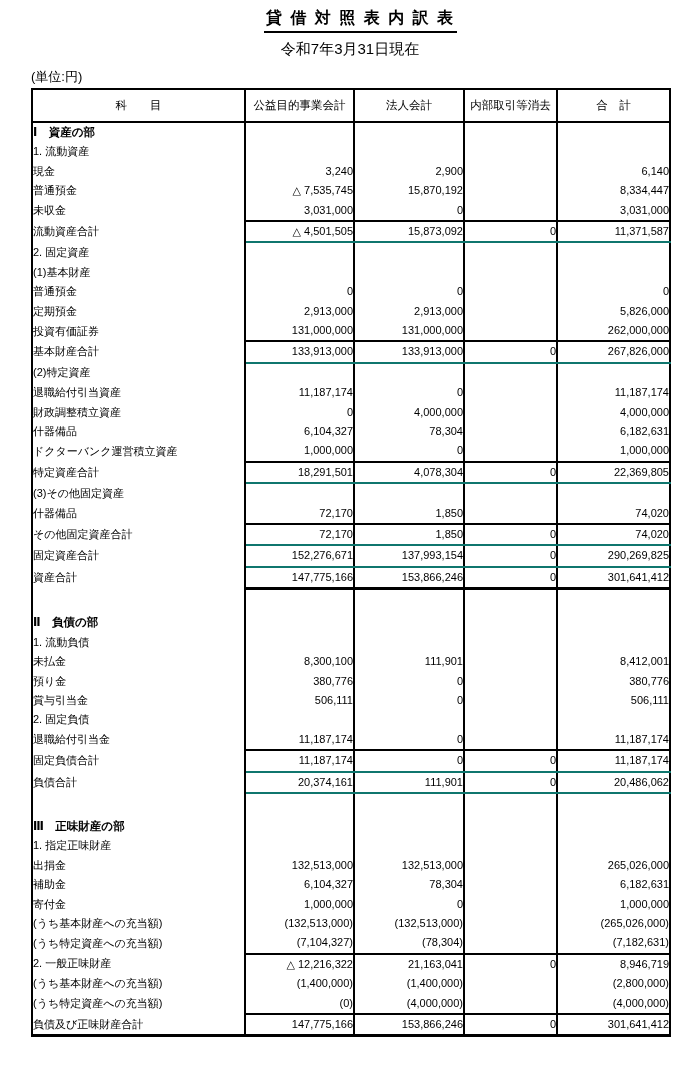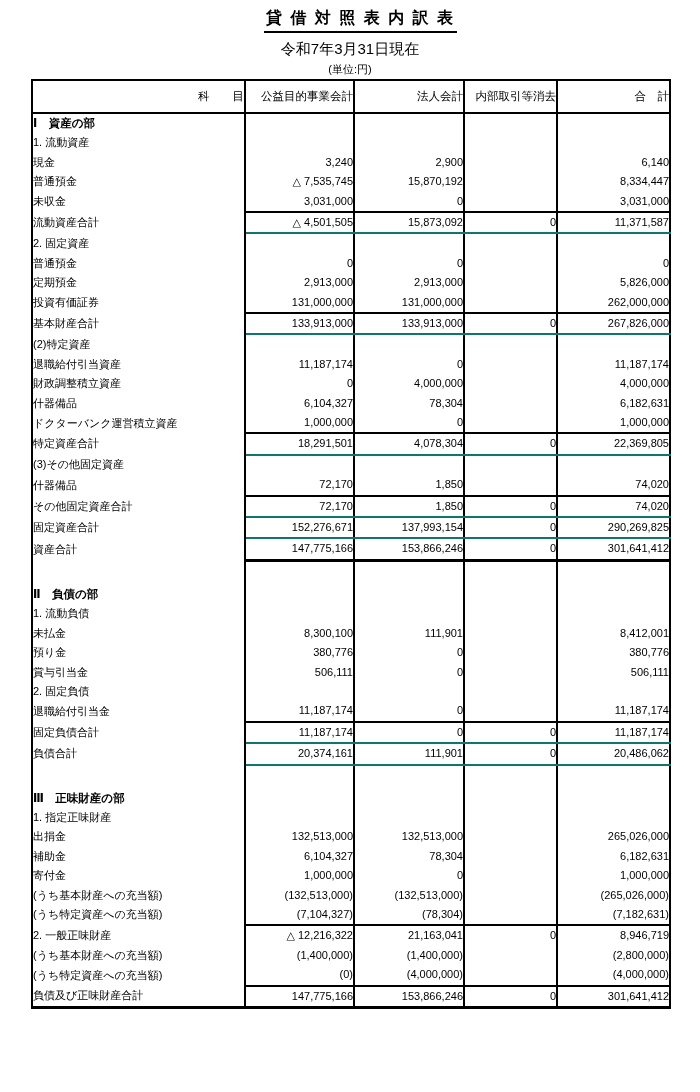--- a/index.html
+++ b/index.html
@@ -16,40 +16,40 @@
     display:inline-block;
     font-size:16px; font-weight:bold;
     letter-spacing:2px;
     border-bottom:2px solid #000;
     padding:0 2px 2px 2px;
     white-space:pre;
   }
   .doc-date { text-align:center; font-size:15px; margin-top:7px; }
 
   .sheet { width:638px; margin:0 auto; }
-  .unit-label { text-align:center; font-size:11px; margin-top:3px; margin-bottom:2px; }
+  .unit-label { text-align:left; font-size:13px; margin-top:9px; margin-bottom:2px; }
 
   table.bs {
     width:638px; table-layout:fixed;
     border-collapse:collapse;
     font-size:11px;
     border:2px solid #000;
     border-bottom:3px solid #000;
   }
   table.bs th, table.bs td {
     padding:0; margin:0;
     overflow:hidden; white-space:nowrap;
     vertical-align:middle;
   }
   table.bs th {
     height:31px;
     border:2px solid #000;
     font-weight:normal;
     font-size:11.5px;
-    text-align:right;
+    text-align:center;
   }
   table.bs td { height:19.4px; line-height:19.4px; }
   td.acct { border-left:2px solid #000; border-right:2px solid #000; text-align:left; }
   td.num  { border-left:2px solid #000; text-align:right; padding-right:6px; }
   td.num:last-child { border-right:2px solid #000; }
 
   .ind0 { padding-left:5px; }
   .ind1 { padding-left:13px; }
   .ind2 { padding-left:16px; }
   .ind3 { padding-left:22px; }
@@ -144,20 +144,27 @@
             <td class="num bt bb">11,371,587</td>
           </tr>
           <tr>
             <td class="acct ind1">2. 固定資産</td>
             <td class="num"></td>
             <td class="num"></td>
             <td class="num"></td>
             <td class="num"></td>
           </tr>
           <tr>
+            <td class="acct ind2">(1)基本財産</td>
+            <td class="num"></td>
+            <td class="num"></td>
+            <td class="num"></td>
+            <td class="num"></td>
+          </tr>
+          <tr>
             <td class="acct ind5">普通預金</td>
             <td class="num">0</td>
             <td class="num">0</td>
             <td class="num"></td>
             <td class="num">0</td>
           </tr>
           <tr>
             <td class="acct ind5">定期預金</td>
             <td class="num">2,913,000</td>
             <td class="num">2,913,000</td>

